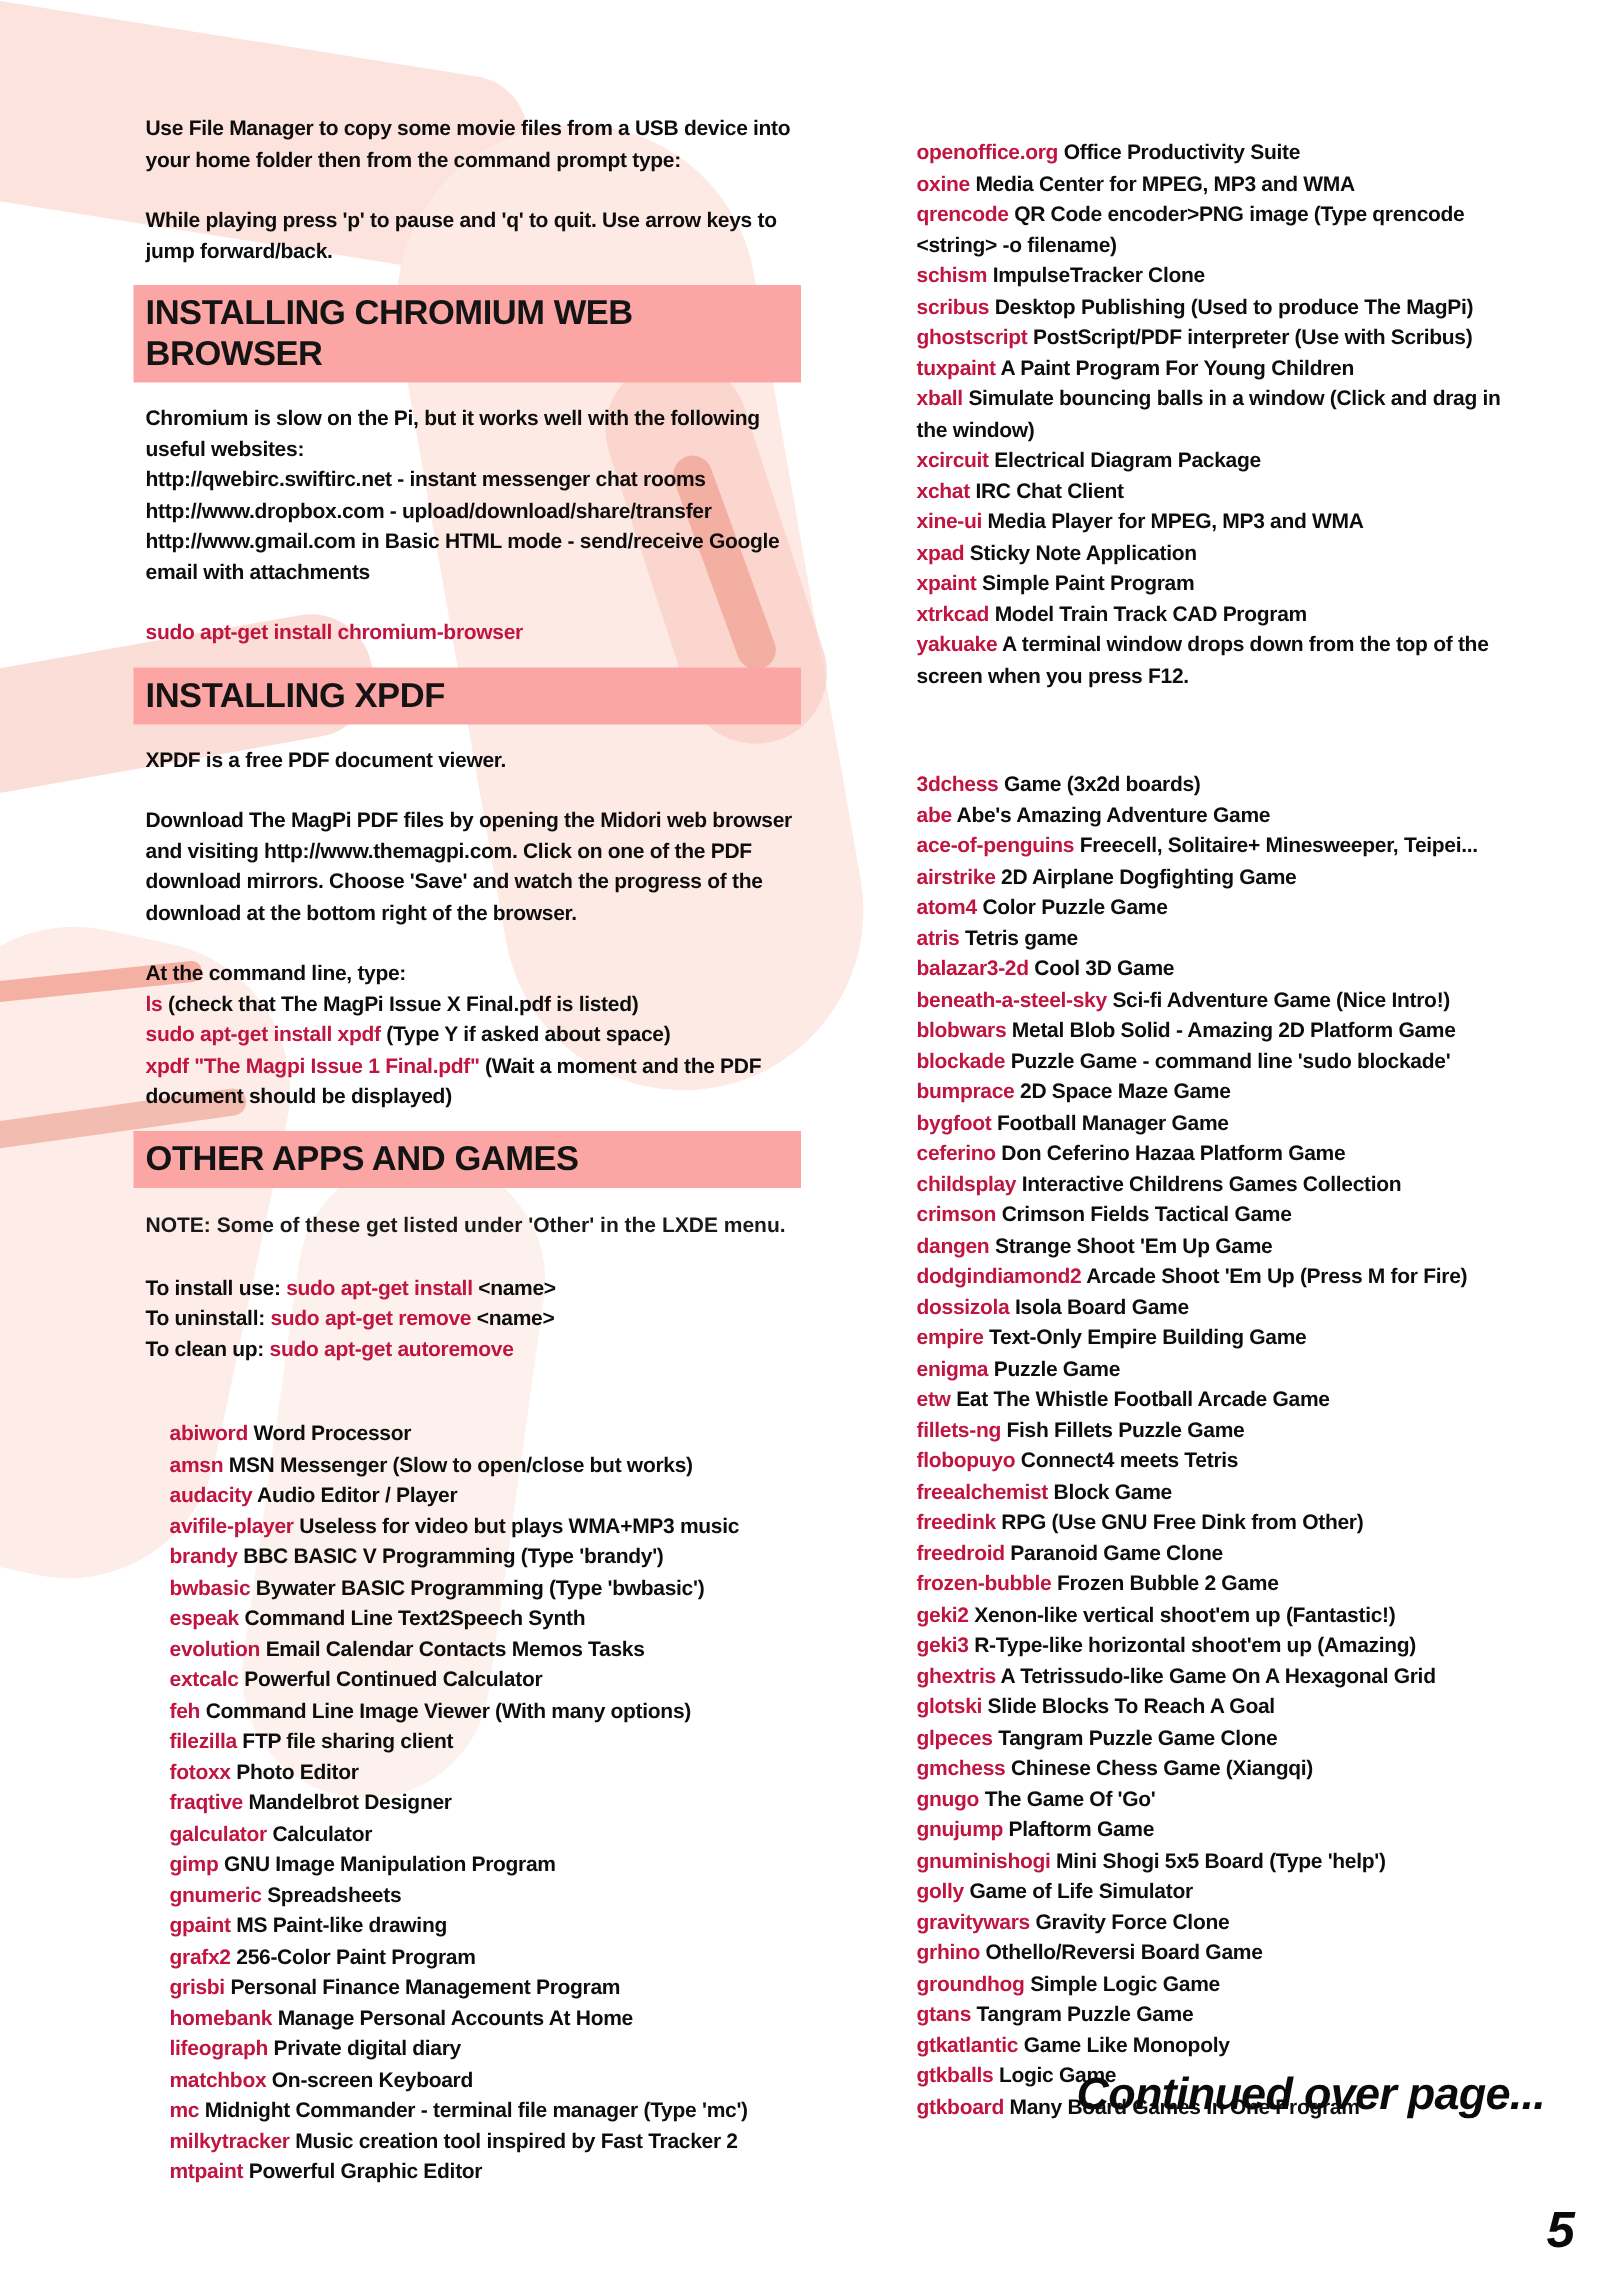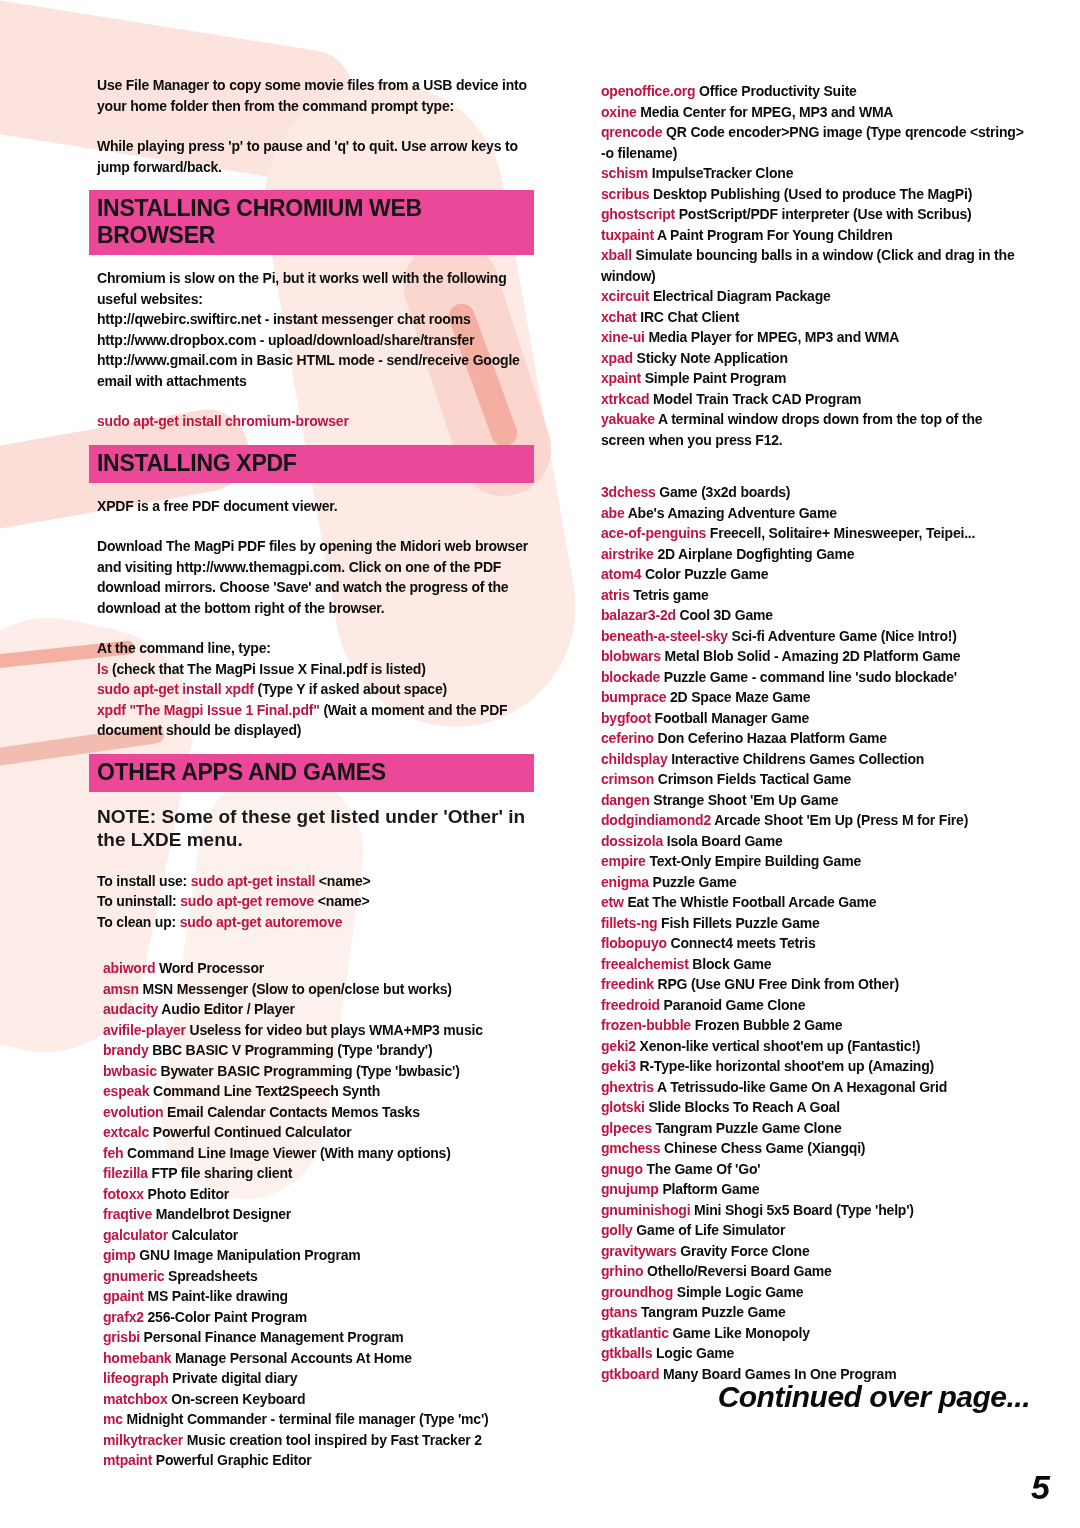--- a/index.html
+++ b/index.html
@@ -22,32 +22,32 @@
 
   .col{position:absolute;top:75px;z-index:1;}
   #left-col{left:97px;width:437px;}
   #right-col{left:595px;width:440px;}
 
   .para,.entry{
     font-size:14px;font-weight:700;line-height:20.5px;
     letter-spacing:-0.2px;color:#0d0d0d;margin:0;
   }
   .note{
-    font-size:19px;font-weight:700;line-height:23px;
+    font-size:14px;font-weight:700;line-height:23px;
     letter-spacing:0;color:#1a1a1a;margin:0;
   }
   .cmd{color:#c01441;}
   .plain{color:inherit;}
   .gap{height:20px;}
   .band{
-    background:#ec4899;color:#141414;
+    background:#fca5a5;color:#141414;
     font-size:23px;font-weight:700;letter-spacing:-0.3px;
     padding:5px 0 6px 8px;margin:13px 0 13px -8px;
   }
-  .applist{margin:6px;}
+  .applist{margin:16px;}
   #footer-continued{
     position:absolute;right:50px;top:1380px;z-index:1;
     font-size:30px;font-weight:700;font-style:italic;
     letter-spacing:-0.5px;color:#0a0a0a;
   }
   #footer-page{
     position:absolute;right:30px;top:1468px;z-index:1;
     font-size:34px;font-weight:700;font-style:italic;color:#0a0a0a;
   }
 </style>

